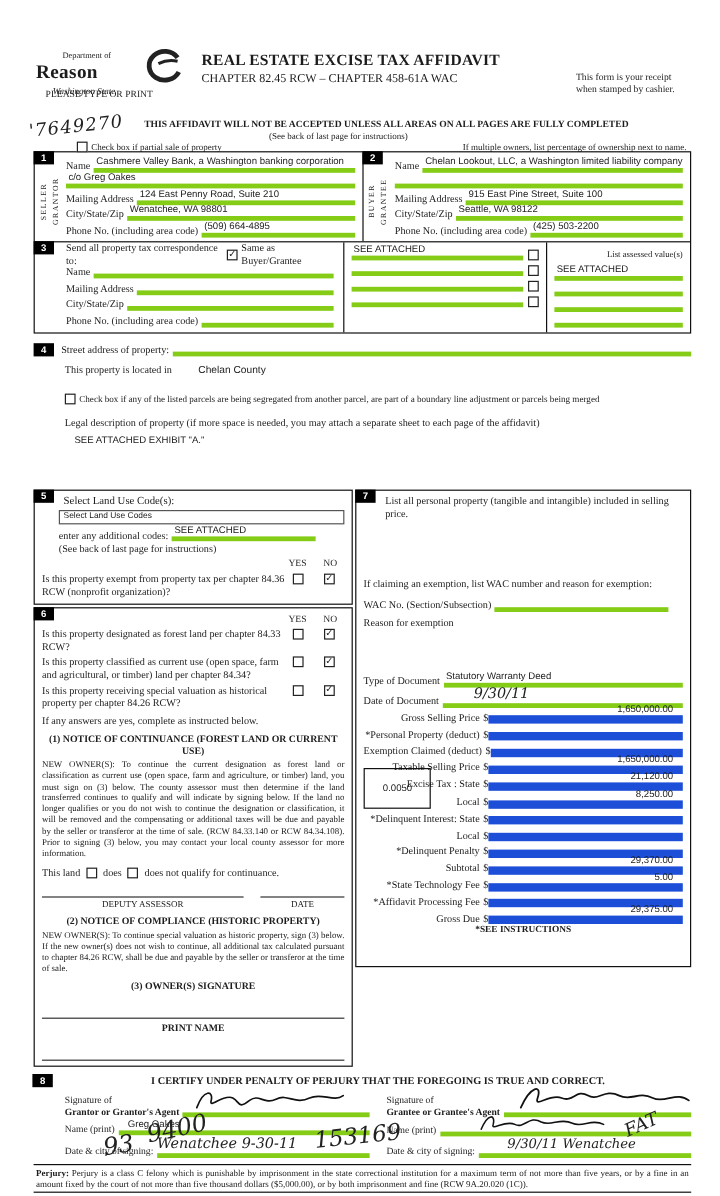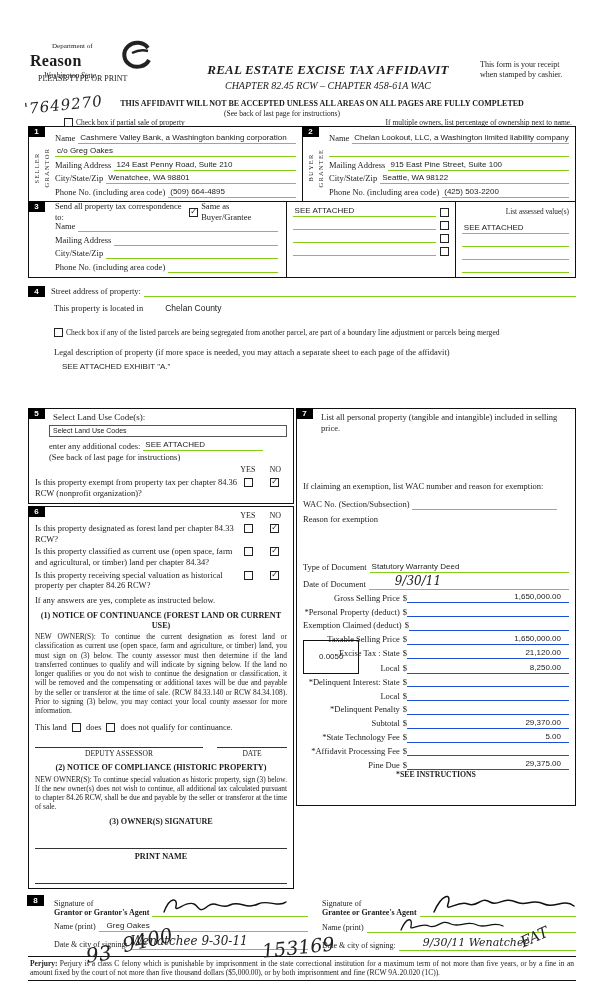--- a/index.html
+++ b/index.html
@@ -10,21 +10,21 @@
   .hand { font-family:"DejaVu Serif", serif; font-style:italic; color:#222; }
   b,.b { font-weight:bold; }
 
   
   .hdr { position:relative; height:84px; }
   .logo { position:absolute; left:2px; top:0; width:160px; }
   .logo .dept { font-size:7px; margin-left:22px; }
   .logo .rev  { font-size:16px; font-weight:bold; letter-spacing:.3px; }
   .logo .st   { font-size:7.5px; font-style:italic; margin-left:14px; }
   .logo svg { position:absolute; left:88px; top:-2px; }
-  .titleblk { position:absolute; left:140px; top:20px; width:320px; text-align:center;font-style:italic; }
+  .titleblk { position:absolute; left:140px; top:0; width:320px; text-align:left; }
   .title { font-size:13px; font-weight:bold; letter-spacing:.2px; }
   .subtitle { font-size:10px; margin-top:2px; }
   .receipt { position:absolute; right:0; top:18px; width:96px; font-size:8px; text-align:left; }
   .typeprint { position:absolute; left:10px; top:32px; font-size:8px; }
   .hnum { position:absolute; left:-4px; top:54px; font-size:15px; transform:rotate(-6deg); letter-spacing:1px; }
   .warn { position:absolute; left:40px; right:0; top:57px; text-align:center; font-weight:bold; font-size:8px; }
   .seeback { position:absolute; left:0; right:40px; top:67px; text-align:center; font-size:7.5px; }
   .partialrow { position:absolute; left:36px; top:76px; font-size:7.5px; display:flex; align-items:center; gap:3px; }
   .multown { position:absolute; right:4px; top:76px; font-size:7.5px; }
 
@@ -38,21 +38,21 @@
   .blk12 { display:flex; }
   .half { position:relative; width:50%; padding:3px 6px 3px 26px; min-height:70px; }
   .half + .half { border-left:1.6px solid #111; }
   .badge { position:absolute; left:-1px; top:-1px; width:17px; height:11px; background:#000; color:#fff;
            font-size:8px; font-weight:bold; text-align:center; line-height:11px; font-family:"Liberation Sans",sans-serif; }
   .badge.inline { position:static; display:inline-block; margin-right:6px; }
   .sidestrip { position:absolute; left:2px; top:12px; bottom:4px; width:22px; display:flex; justify-content:center; gap:1px; }
   .vlabel { writing-mode:vertical-rl; transform:rotate(180deg); font-size:6.5px; letter-spacing:1.2px; text-align:center; }
   .frow { display:flex; align-items:flex-end; height:13.5px; }
   .frow .lab { white-space:nowrap; padding-right:3px; }
-  .fline { flex:1; border-bottom:1px solid #84cc16; min-height:10px; }
+  .fline { flex:1; border-bottom:4px solid #84cc16; min-height:10px; }
   .fline .val { font-family:"Liberation Sans",sans-serif; font-size:8px; padding-left:2px; }
 
   .blk3 { display:flex; border-top:1.6px solid #111; }
   .c3a { position:relative; width:47%; padding:4px 8px 4px 26px; }
   .c3b { width:31%; border-left:1px solid #111; padding:2px 6px; }
   .c3c { width:22%; border-left:1px solid #111; padding:2px 6px; }
   .c3head { font-size:7.3px; text-align:center; line-height:1.2; }
   .c3row { display:flex; align-items:flex-end; height:13px; gap:4px; }
   .corr { display:flex; align-items:center; gap:3px; height:13px; }
 
@@ -84,21 +84,21 @@
   .dep .dl.date { flex:0 0 70px; }
   .sigline { border-bottom:1px solid #333; height:14px; margin-top:8px; }
   .printname { text-align:center; font-weight:bold; font-size:8.2px; margin-top:3px; }
 
   
   .mrow { display:flex; align-items:flex-end; height:13.8px; }
   .mlabel { flex:1; text-align:right; padding-right:3px; white-space:nowrap; }
   .mlabel.rate { display:flex; justify-content:space-between; align-items:flex-end; }
   .ratebox { border:1.3px solid #111; font-family:"Liberation Sans",sans-serif; font-size:8px;
              padding:11px 15px; margin-bottom:0px; }
-  .mline { width:162px; border-bottom:1px solid #1d4ed8; text-align:right; min-height:10px; }
+  .mline { width:162px; border-bottom:7px solid #1d4ed8; text-align:right; min-height:10px; }
   .mval { font-family:"Liberation Sans",sans-serif; font-size:8px; padding-right:8px; }
   .minnote { text-align:center; font-weight:bold; font-size:8.2px; margin-top:8px; }
   .seeinstr { text-align:center; font-size:7.8px; font-weight:bold; }
 
   
   .sec8 { position:relative; margin-top:6px; padding-left:26px; }
   .certify { text-align:center; font-weight:bold; font-size:8.6px; }
   .sigcols { display:flex; gap:14px; margin-top:3px; }
   .sigcol { flex:1; }
   .srow { display:flex; align-items:flex-end; min-height:15px; }
@@ -444,32 +444,33 @@
             <span class="mlabel">*State Technology Fee</span>
             <span>$</span>
             <span class="mline"><span class="mval">5.00</span></span>
           </div>
         <div class="mrow">
             <span class="mlabel">*Affidavit Processing Fee</span>
             <span>$</span>
             <span class="mline"><span class="mval"></span></span>
           </div>
         <div class="mrow">
-            <span class="mlabel">Pine Due</span>
+            <span class="mlabel">Gross Due</span>
             <span>$</span>
             <span class="mline"><span class="mval">29,375.00</span></span>
           </div>
 
         <div class="seeinstr">*SEE INSTRUCTIONS</div>
       </div>
     </div>
   </div>
 
   <div class="sec8">
     <div class="badge" style="top:0;">8</div>
+    <div class="certify">I CERTIFY UNDER PENALTY OF PERJURY THAT THE FOREGOING IS TRUE AND CORRECT.</div>
     <div class="sigcols">
       <div class="sigcol">
         <div class="srow" style="min-height:22px; position:relative;">
           <span class="slab two"><span>Signature of</span><br>
           <b>Grantor or Grantor's Agent</b></span>
           <span class="fline" style="position:relative;">
             <svg class="sigsvg" width="130" height="26" viewBox="0 0 130 26">
               <path d="M4,20 C10,4 18,6 16,14 C14,22 26,8 34,12 C40,15 38,22 48,14 C56,8 60,18 70,13 C80,8 86,18 98,12 C108,7 118,16 126,10" fill="none" stroke="#111" stroke-width="1.4" stroke-linecap="round"></path>
             </svg>
           </span>

